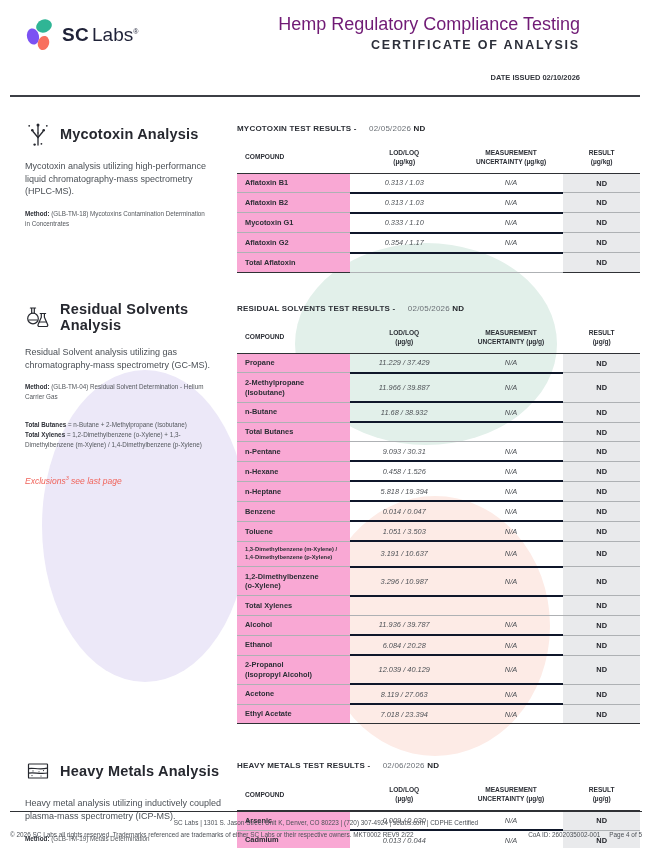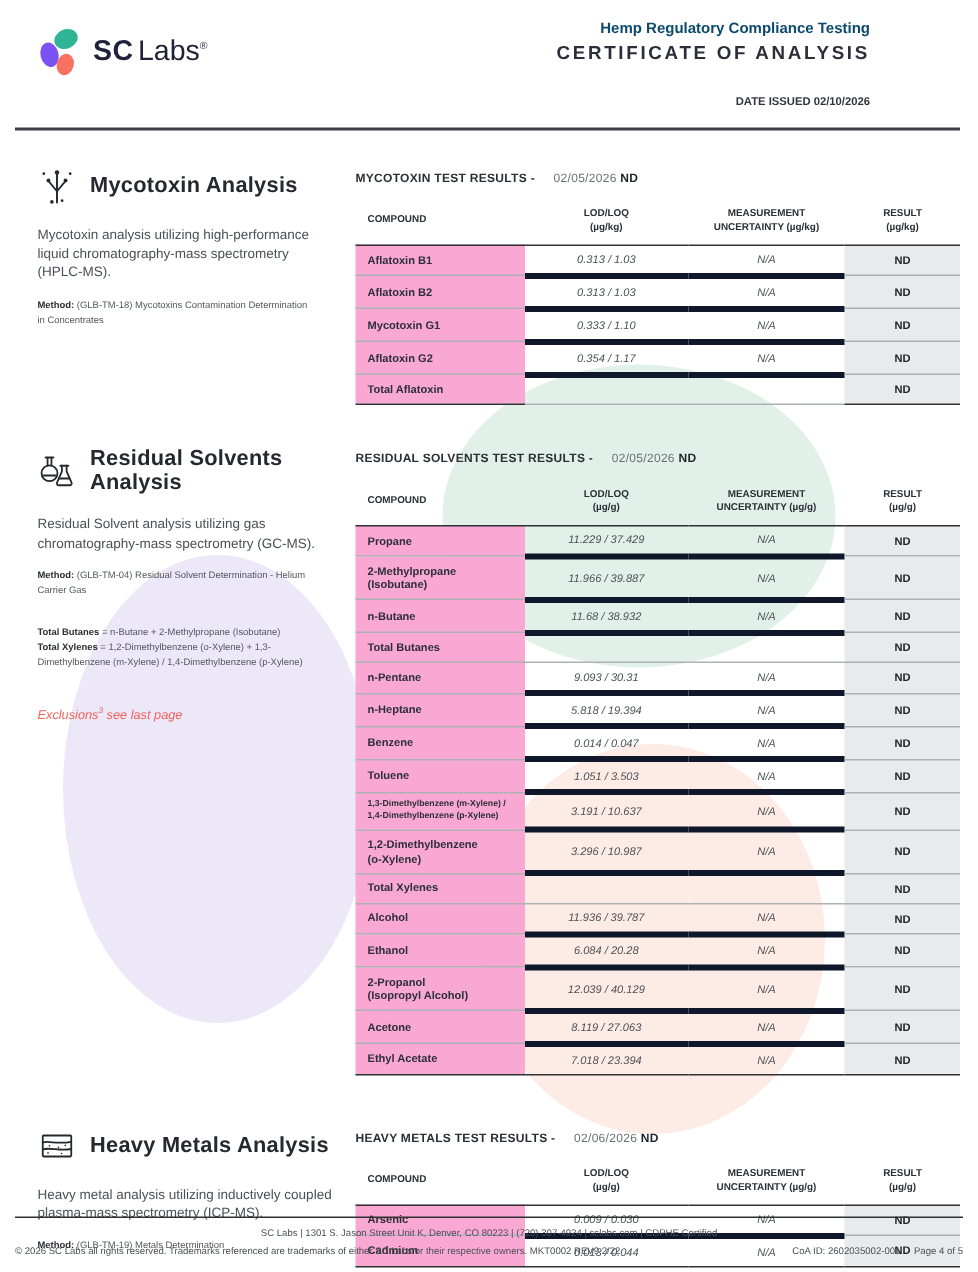--- a/index.html
+++ b/index.html
@@ -16,21 +16,21 @@
 
   
   .header { display:flex; align-items:flex-start; }
   .logo { display:flex; align-items:center; gap:7px; margin-top:4px; }
   .logo svg { width:30px; height:33px; display:block; }
   .brand { font-size:19px; color:#1f2238; white-space:nowrap; }
   .brand .sc { font-weight:bold; letter-spacing:.3px; }
   .brand .labs { font-weight:normal; margin-left:3px; }
   .brand sup { font-size:7px; }
   .titleblock { margin-left:auto; text-align:right; padding-right:60px; }
-  .doc-title { color:#0c4a6e; font-size:10px; font-weight:bold; }
+  .doc-title { color:#701a75; font-size:18px; font-weight:normal; }
   .doc-subtitle { color:#2c2f3a; font-size:12.5px; font-weight:bold; letter-spacing:1.8px; margin-top:3px; }
   .date-issued { font-size:7.5px; font-weight:bold; color:#33363d; margin-top:21px; }
   .divider { border:none; border-top:2px solid #3c3f45; margin:13px 0 0 -15px; }
 
   
   .section { display:flex; margin-top:24px; }
   .section-left { flex:0 0 212px; width:212px; padding-right:12px; box-sizing:border-box; }
   .section-right { flex:1; min-width:0; }
   .section-header { display:flex; align-items:center; gap:9px; }
   .section-icon svg { width:26px; height:26px; display:block; }
@@ -48,21 +48,21 @@
   .table-title .name { font-weight:bold; }
   .table-title .date { color:#6a6f75;padding-left:10px; }
   .table-title .overall { font-weight:bold; color:#1f2126; }
   table { width:100%; border-collapse:collapse; margin-top:11px; table-layout:fixed; }
   col.w-compound { width:28%; } col.w-lod { width:27%; } col.w-unc { width:26%; } col.w-res { width:19%; }
   th { font-size:6.6px; color:#2c2f36; padding:5px 3px 6px; border-bottom:1.6px solid #2f3135; text-align:center; vertical-align:middle; line-height:1.35; }
   th.h-compound { text-align:left; padding-left:8px; }
   td { font-size:7.4px; padding:4.5px 4px; border-bottom:1px solid #aeb1b4; vertical-align:middle; }
   .c-compound { background:#f9a8d4; font-weight:bold; color:#2c2f36; text-align:left; padding-left:8px; white-space:pre-line; line-height:1.3; }
   .c-compound.small { font-size:5.8px; }
-  .c-val { font-style:italic; color:#4d5156; text-align:center; border-bottom:4px solid #0f172a; background:transparent; }
+  .c-val { font-style:italic; color:#4d5156; text-align:center; border-bottom:2px solid #0f172a; background:transparent; }
   .c-val.empty { border-bottom:1px solid #aeb1b4; }
   .c-result { background:#e9eaec; font-weight:bold; color:#23252b; text-align:center; }
   tbody tr:last-child td { border-bottom:1.6px solid #2f3135; }
 
   .sec-solvents { margin-top:28px; }
   .sec-metals { margin-top:34px; }
 
   
   .footer { position:absolute; left:10px; right:10px; bottom:10px; z-index:1; }
   .footer-rule { border:none; border-top:1.5px solid #2f3135; margin:0 0 7px 0; }
@@ -272,20 +272,26 @@
                 <td class="c-val empty"></td>
                 <td class="c-result">ND</td>
               </tr>
               <tr>
                 <td class="c-compound">n-Pentane</td>
                 <td class="c-val">9.093 / 30.31</td>
                 <td class="c-val">N/A</td>
                 <td class="c-result">ND</td>
               </tr>
               <tr>
+                <td class="c-compound">n-Hexane</td>
+                <td class="c-val">0.458 / 1.526</td>
+                <td class="c-val">N/A</td>
+                <td class="c-result">ND</td>
+              </tr>
+              <tr>
                 <td class="c-compound">n-Heptane</td>
                 <td class="c-val">5.818 / 19.394</td>
                 <td class="c-val">N/A</td>
                 <td class="c-result">ND</td>
               </tr>
               <tr>
                 <td class="c-compound">Benzene</td>
                 <td class="c-val">0.014 / 0.047</td>
                 <td class="c-val">N/A</td>
                 <td class="c-result">ND</td>

